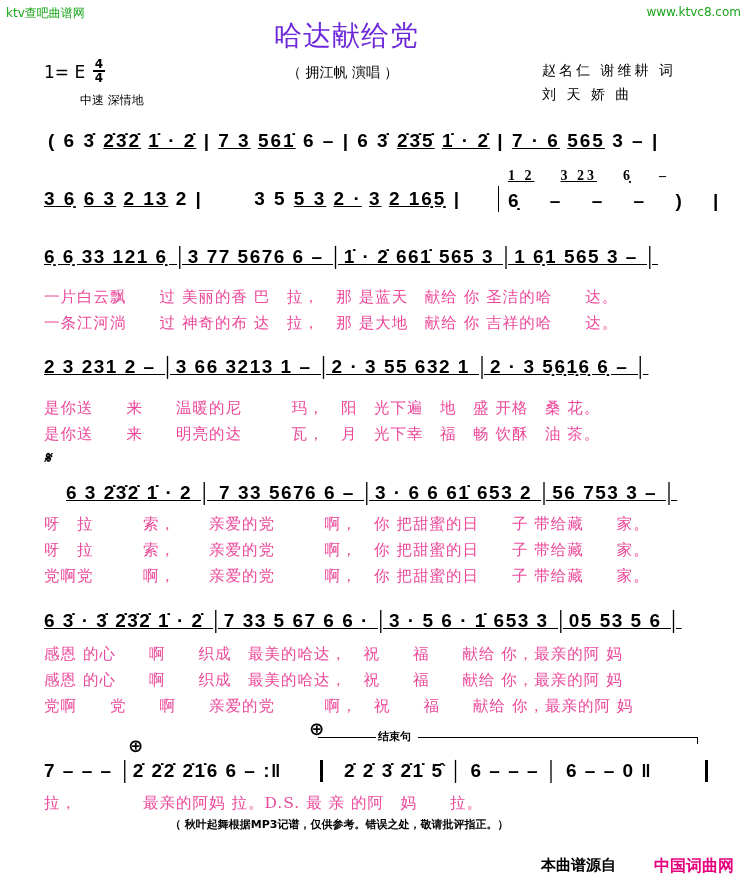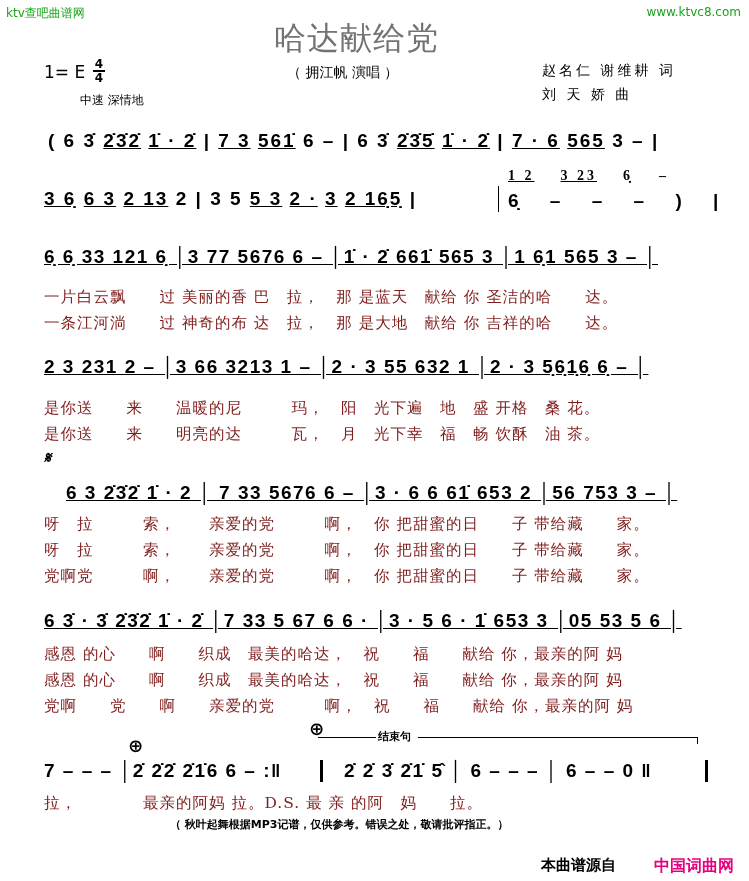--- a/index.html
+++ b/index.html
@@ -1,25 +1,25 @@
 <!DOCTYPE html>
 <html><head>
 <meta charset="utf-8">
 <style>
   html, body { margin: 0; padding: 0; background: #ffffff; }
   body { width: 749px; height: 881px; position: relative; overflow: hidden;
          font-family: "DejaVu Sans", "Liberation Sans", sans-serif; color: #000; }
   .abs { position: absolute; white-space: nowrap; }
   .wm { color: #1aa51a; font-size: 12px; }
-  .title { color: #737373; font-size: 32px; letter-spacing: 1px; font-weight: normal; }
+  .title { color: #6d28d9; font-size: 28px; letter-spacing: 1px; font-weight: normal; }
   .meta { font-size: 14px; }
   .meta-small { font-size: 12px; margin-left: 36px; }
   .credits { font-family: "DejaVu Serif", "Liberation Serif", serif; font-size: 14px; letter-spacing: 3px; }
   .notes { font-family: "Liberation Sans", "DejaVu Sans", sans-serif; font-weight: bold; font-size: 19px; letter-spacing: 1px; }
-  .lyric { font-family: "DejaVu Serif", "Liberation Serif", serif; font-size: 15.5px; color: #7f1d1d; letter-spacing: 1px; }
+  .lyric { font-family: "DejaVu Serif", "Liberation Serif", serif; font-size: 15.5px; color: #ec4899; letter-spacing: 1px; }
   .footnote { font-size: 11px; font-weight: bold; }
   .src-black { font-size: 15px; font-weight: bold; color: #000; }
   .src-pink { font-size: 16px; font-weight: bold; color: #e6007e; }
   .dsign { font-family: "DejaVu Serif", serif; font-size: 16px; font-style: italic; font-weight: bold; }
   .coda { font-size: 18px; font-weight: bold; }
   .endline { position: absolute; height: 1px; background: #000; }
 </style>
 </head>
 <body>
 
@@ -63,21 +63,21 @@
   <span>–</span>
   <span>|</span>
 </div>
 
 <div class="abs notes" style="left:44px; top:188px; letter-spacing:2px;">
   <span style="text-decoration:underline;">3 6̣</span>
   <span style="text-decoration:underline;">6 3</span>
   <span style="text-decoration:underline;">2 13</span>
   <span>2</span>
   <span>|</span>
-  <span style="">3 5</span>
+  <span style="margin-left:44px;">3 5</span>
   <span style="text-decoration:underline;">5 3</span>
   <span style="text-decoration:underline;">2 ·</span>
   <span style="text-decoration:underline;">3</span>
   <span style="text-decoration:underline;">2 16̣5̣</span>
   <span>|</span>
 </div>
 <div class="abs" style="left:508px; top:168px; font-family:Liberation Serif, serif; font-weight:bold; font-size:14px; letter-spacing:3px;text-align:center;">
   <span style="text-decoration:underline;">1  2</span>
   &nbsp;&nbsp;
   <span style="text-decoration:underline;">3  23</span>

